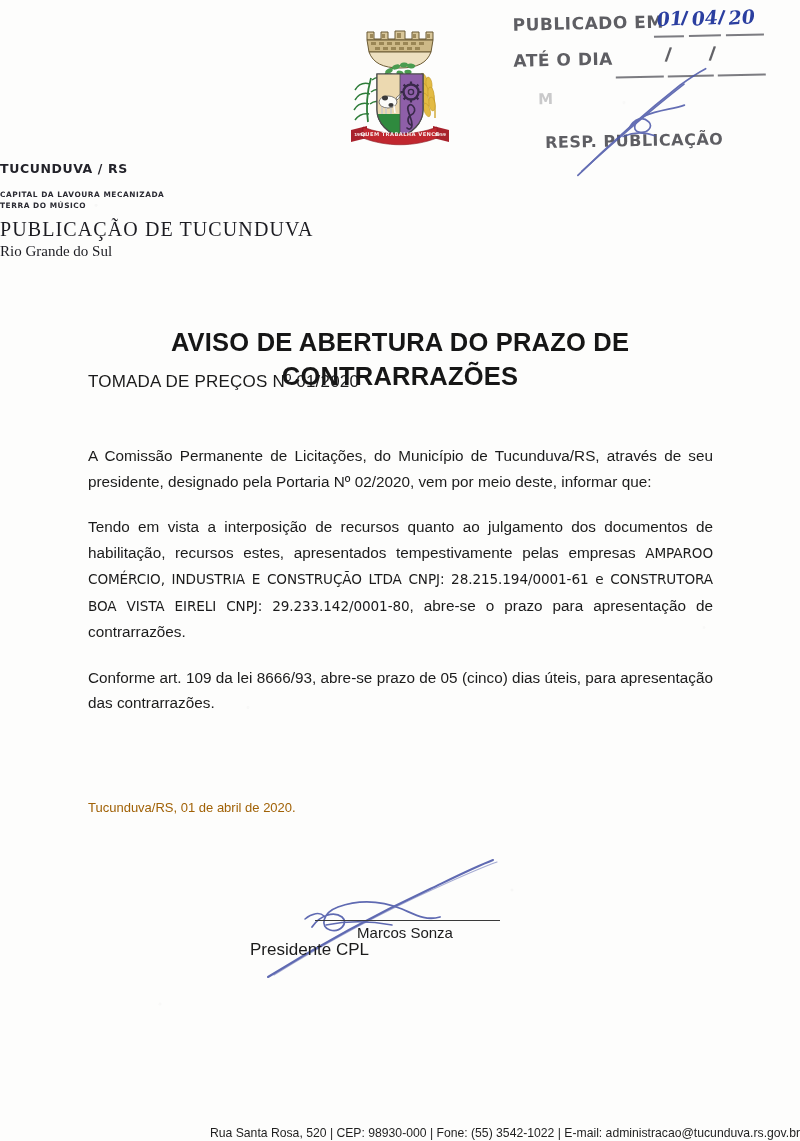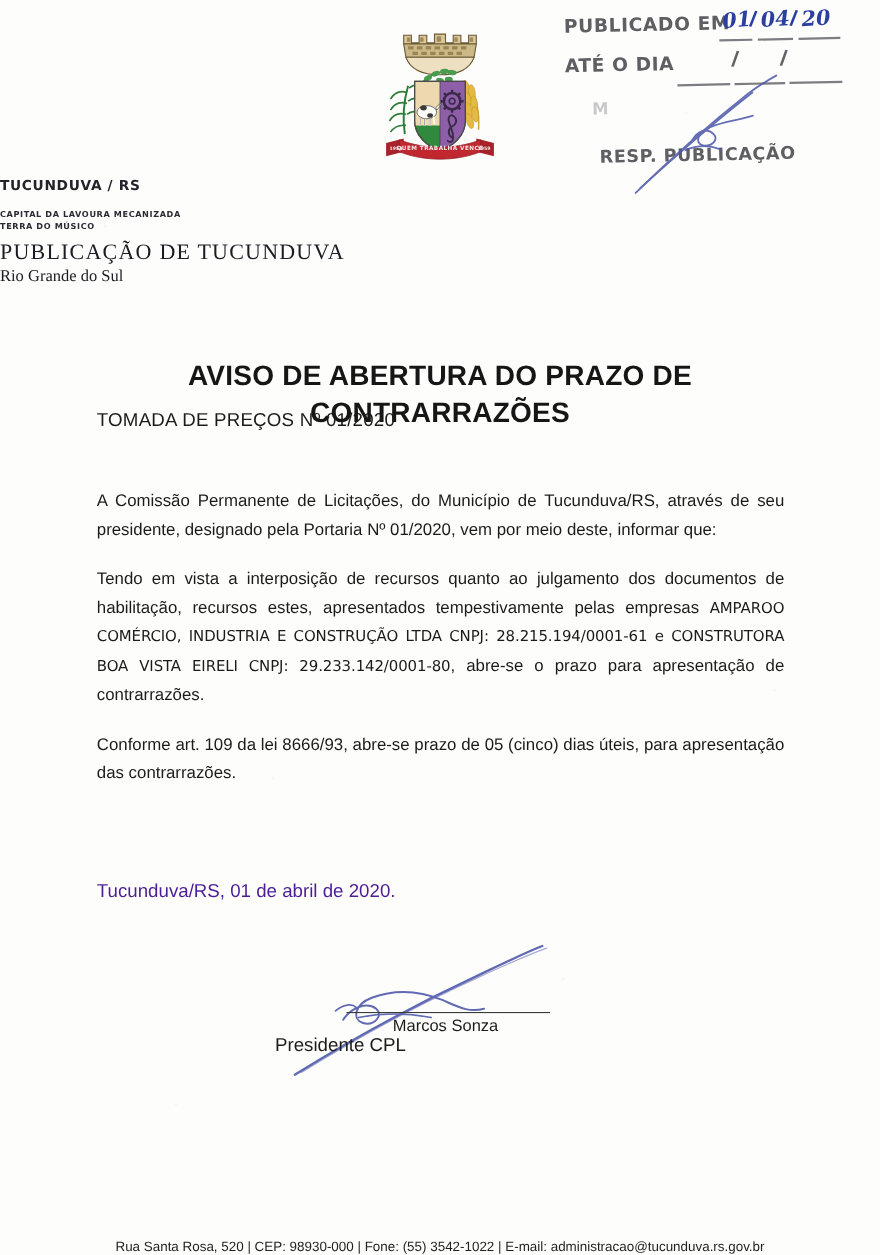--- a/index.html
+++ b/index.html
@@ -228,22 +228,22 @@
   #site-url {
     text-decoration: underline;
     color: #1b1b1b;
   }
 
   
   #date-line {
     position: absolute;
     left: 88px;
     top: 800px;
-    font-size: 17px;
-    color: #4c1d95;
+    font-size: 13px;
+    color: #a16207;
     font-family: "Liberation Sans", sans-serif;
   }
 
   
   #signature-block {
     position: absolute;
     left: 250px;
     top: 855px;
     width: 330px;
     height: 120px;
@@ -284,21 +284,21 @@
     color: #1b1b1b;
     font-family: "Liberation Sans", sans-serif;
   }
 
   
   #page-footer {
     position: absolute;
     left: 0;
     top: 1126px;
     width: 800px;
-    text-align: center;
+    text-align: right;
     font-size: 12.2px;
     color: #1f1f1f;
     white-space: nowrap;
     font-family: "Liberation Sans", sans-serif;
   }
 </style>
 </head>
 <body>
 
 <div id="page">
@@ -471,21 +471,21 @@
     <div id="municipality-name">PUBLICAÇÃO DE TUCUNDUVA</div>
     <div id="state-name">Rio Grande do Sul</div>
   </div>
 
   <div id="doc-title">AVISO DE ABERTURA DO PRAZO DE CONTRARRAZÕES</div>
 
   <div id="doc-subtitle">TOMADA DE PREÇOS Nº 01/2020</div>
 
   <div id="body-copy">
 
-    <p class="para">A Comissão Permanente de Licitações, do Município de Tucunduva/RS, através de seu presidente, designado pela Portaria Nº 01/2020, vem por meio deste, informar que:</p>
+    <p class="para">A Comissão Permanente de Licitações, do Município de Tucunduva/RS, através de seu presidente, designado pela Portaria Nº 02/2020, vem por meio deste, informar que:</p>
 
     <p class="para"><span>Tendo em vista a interposição de recursos quanto ao julgamento dos documentos de habilitação, recursos estes, apresentados tempestivamente pelas empresas </span><span class="para-condensed">AMPAROO COMÉRCIO, INDUSTRIA E CONSTRUÇÃO LTDA CNPJ: 28.215.194/0001-61 e CONSTRUTORA BOA VISTA EIRELI  CNPJ: 29.233.142/0001-80</span><span>, abre-se o prazo para apresentação de contrarrazões.</span></p>
 
     <p class="para">Conforme art. 109 da lei 8666/93, abre-se prazo de 05 (cinco) dias úteis, para apresentação das contrarrazões.</p>
 
   </div>
 
   <div id="date-line">Tucunduva/RS, 01 de abril de 2020.</div>
 
   <div id="signature-block">

